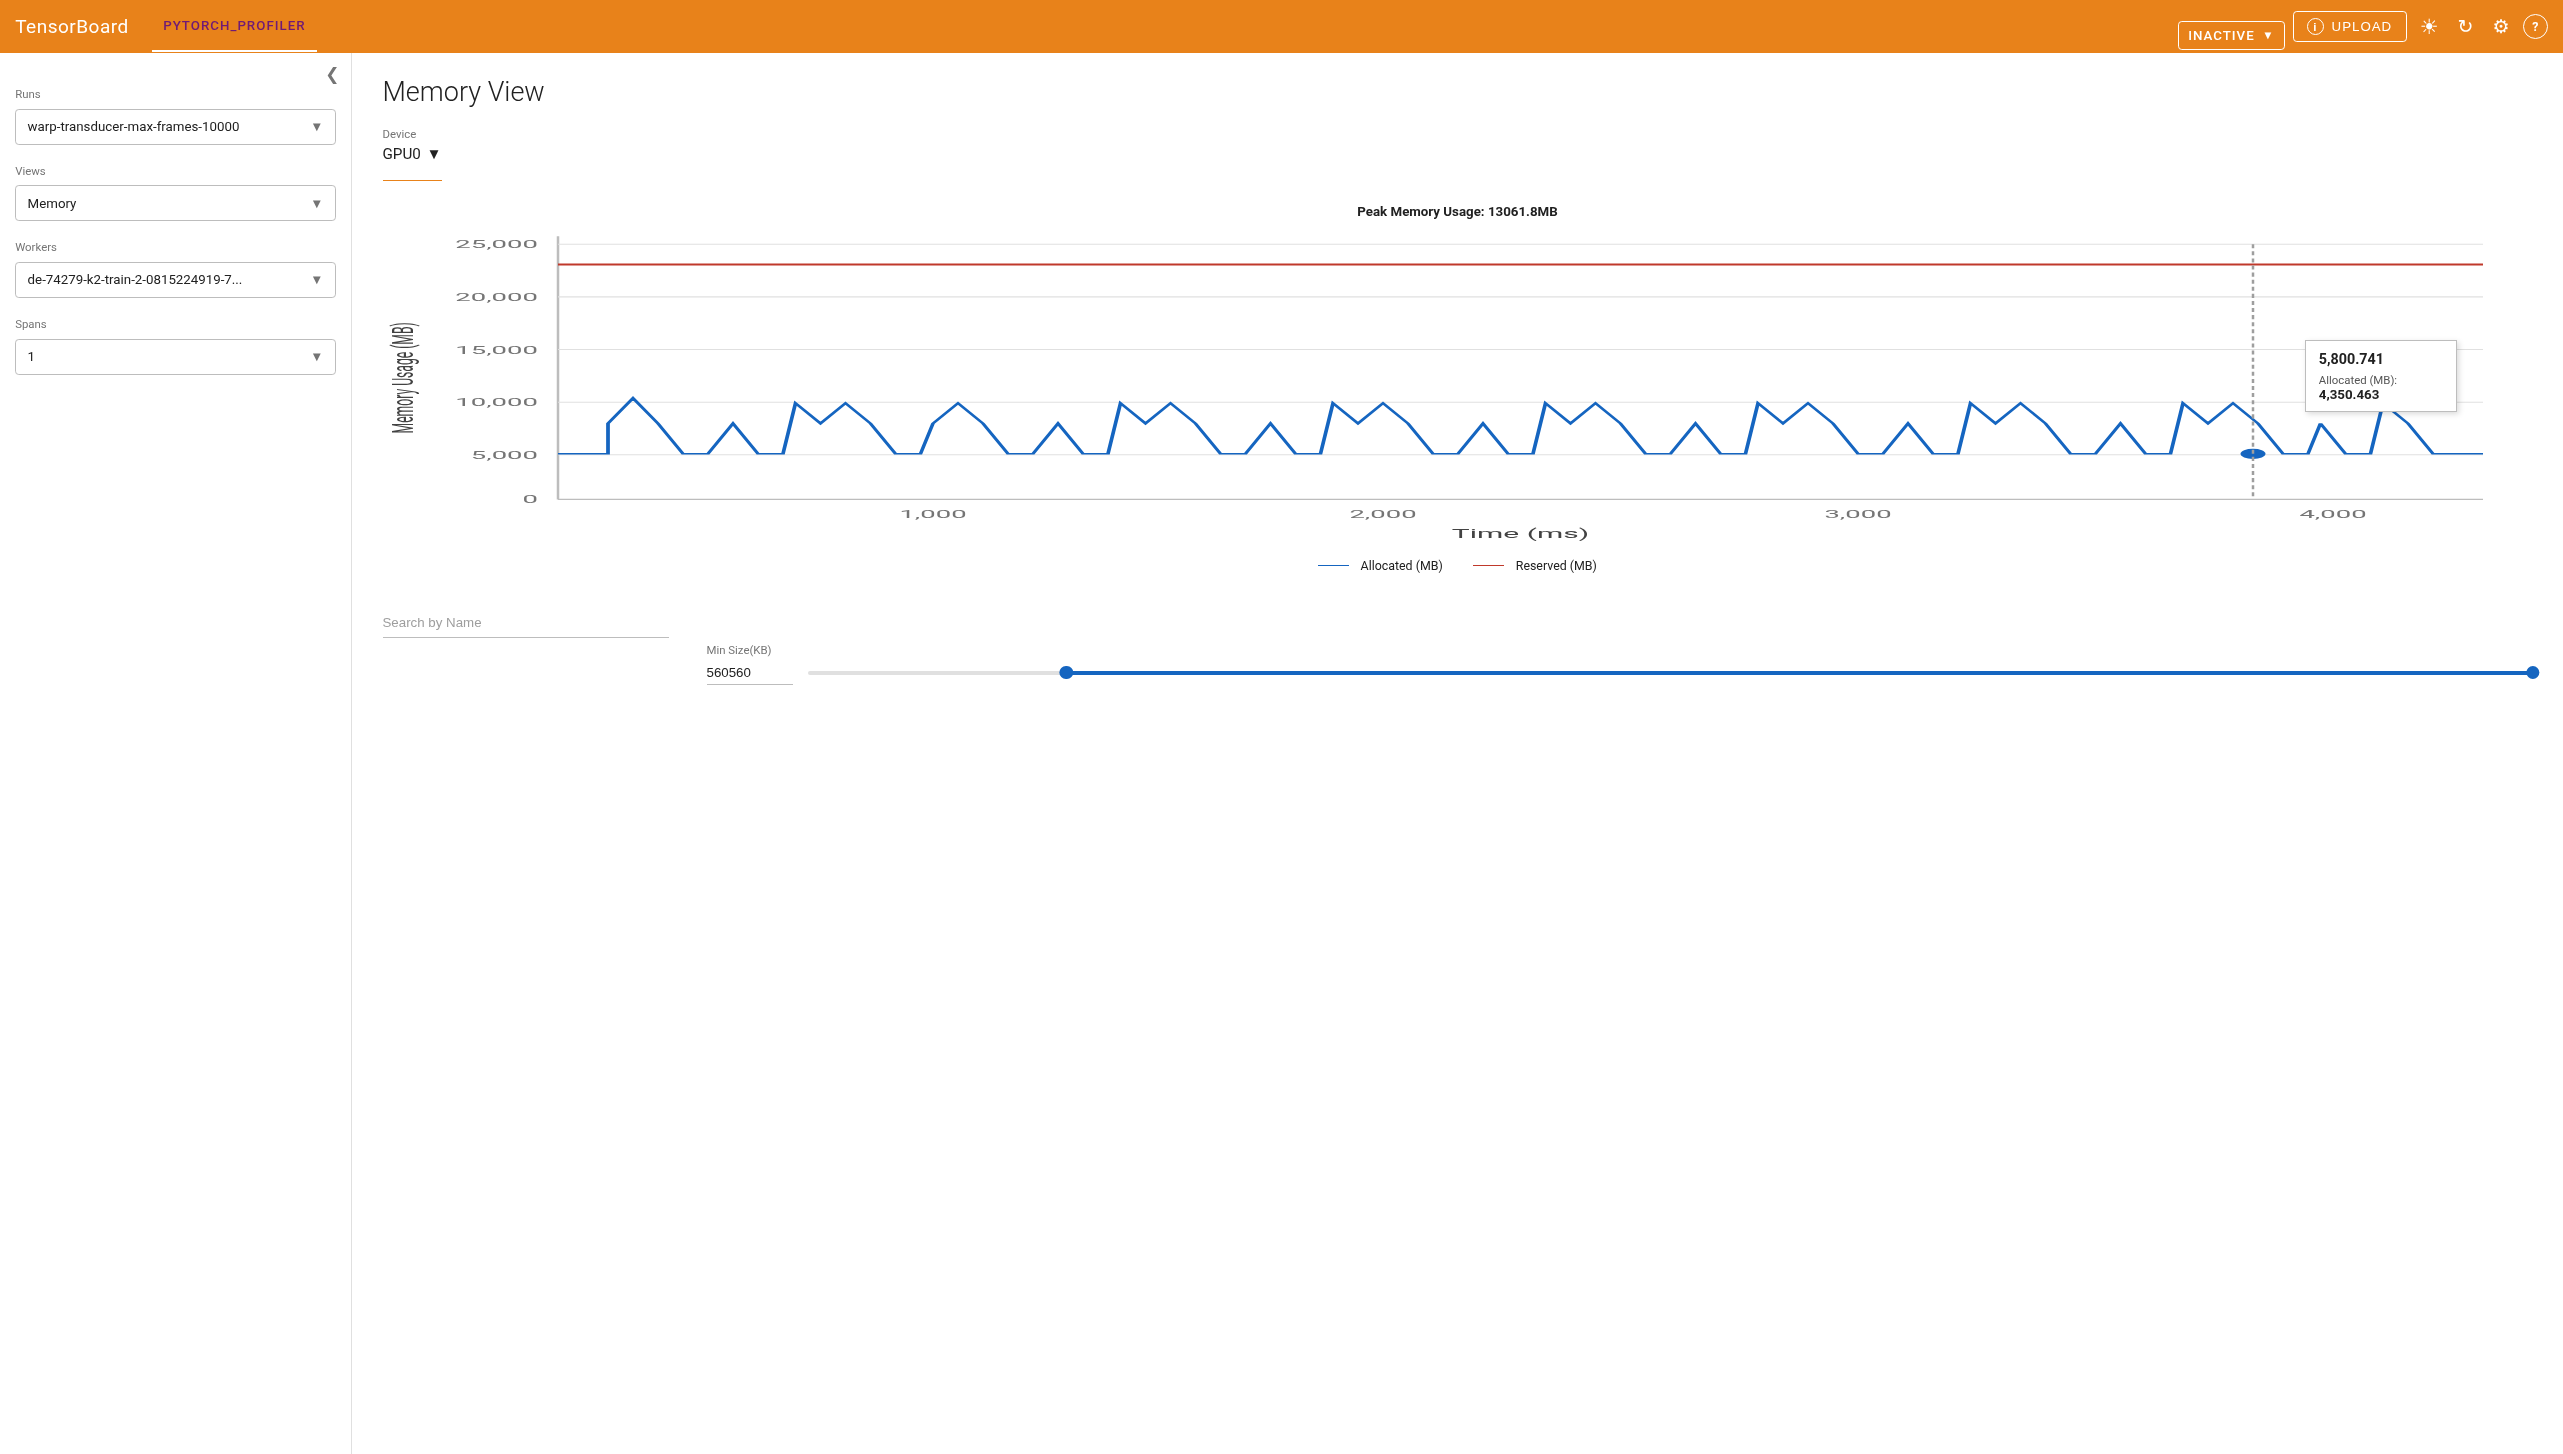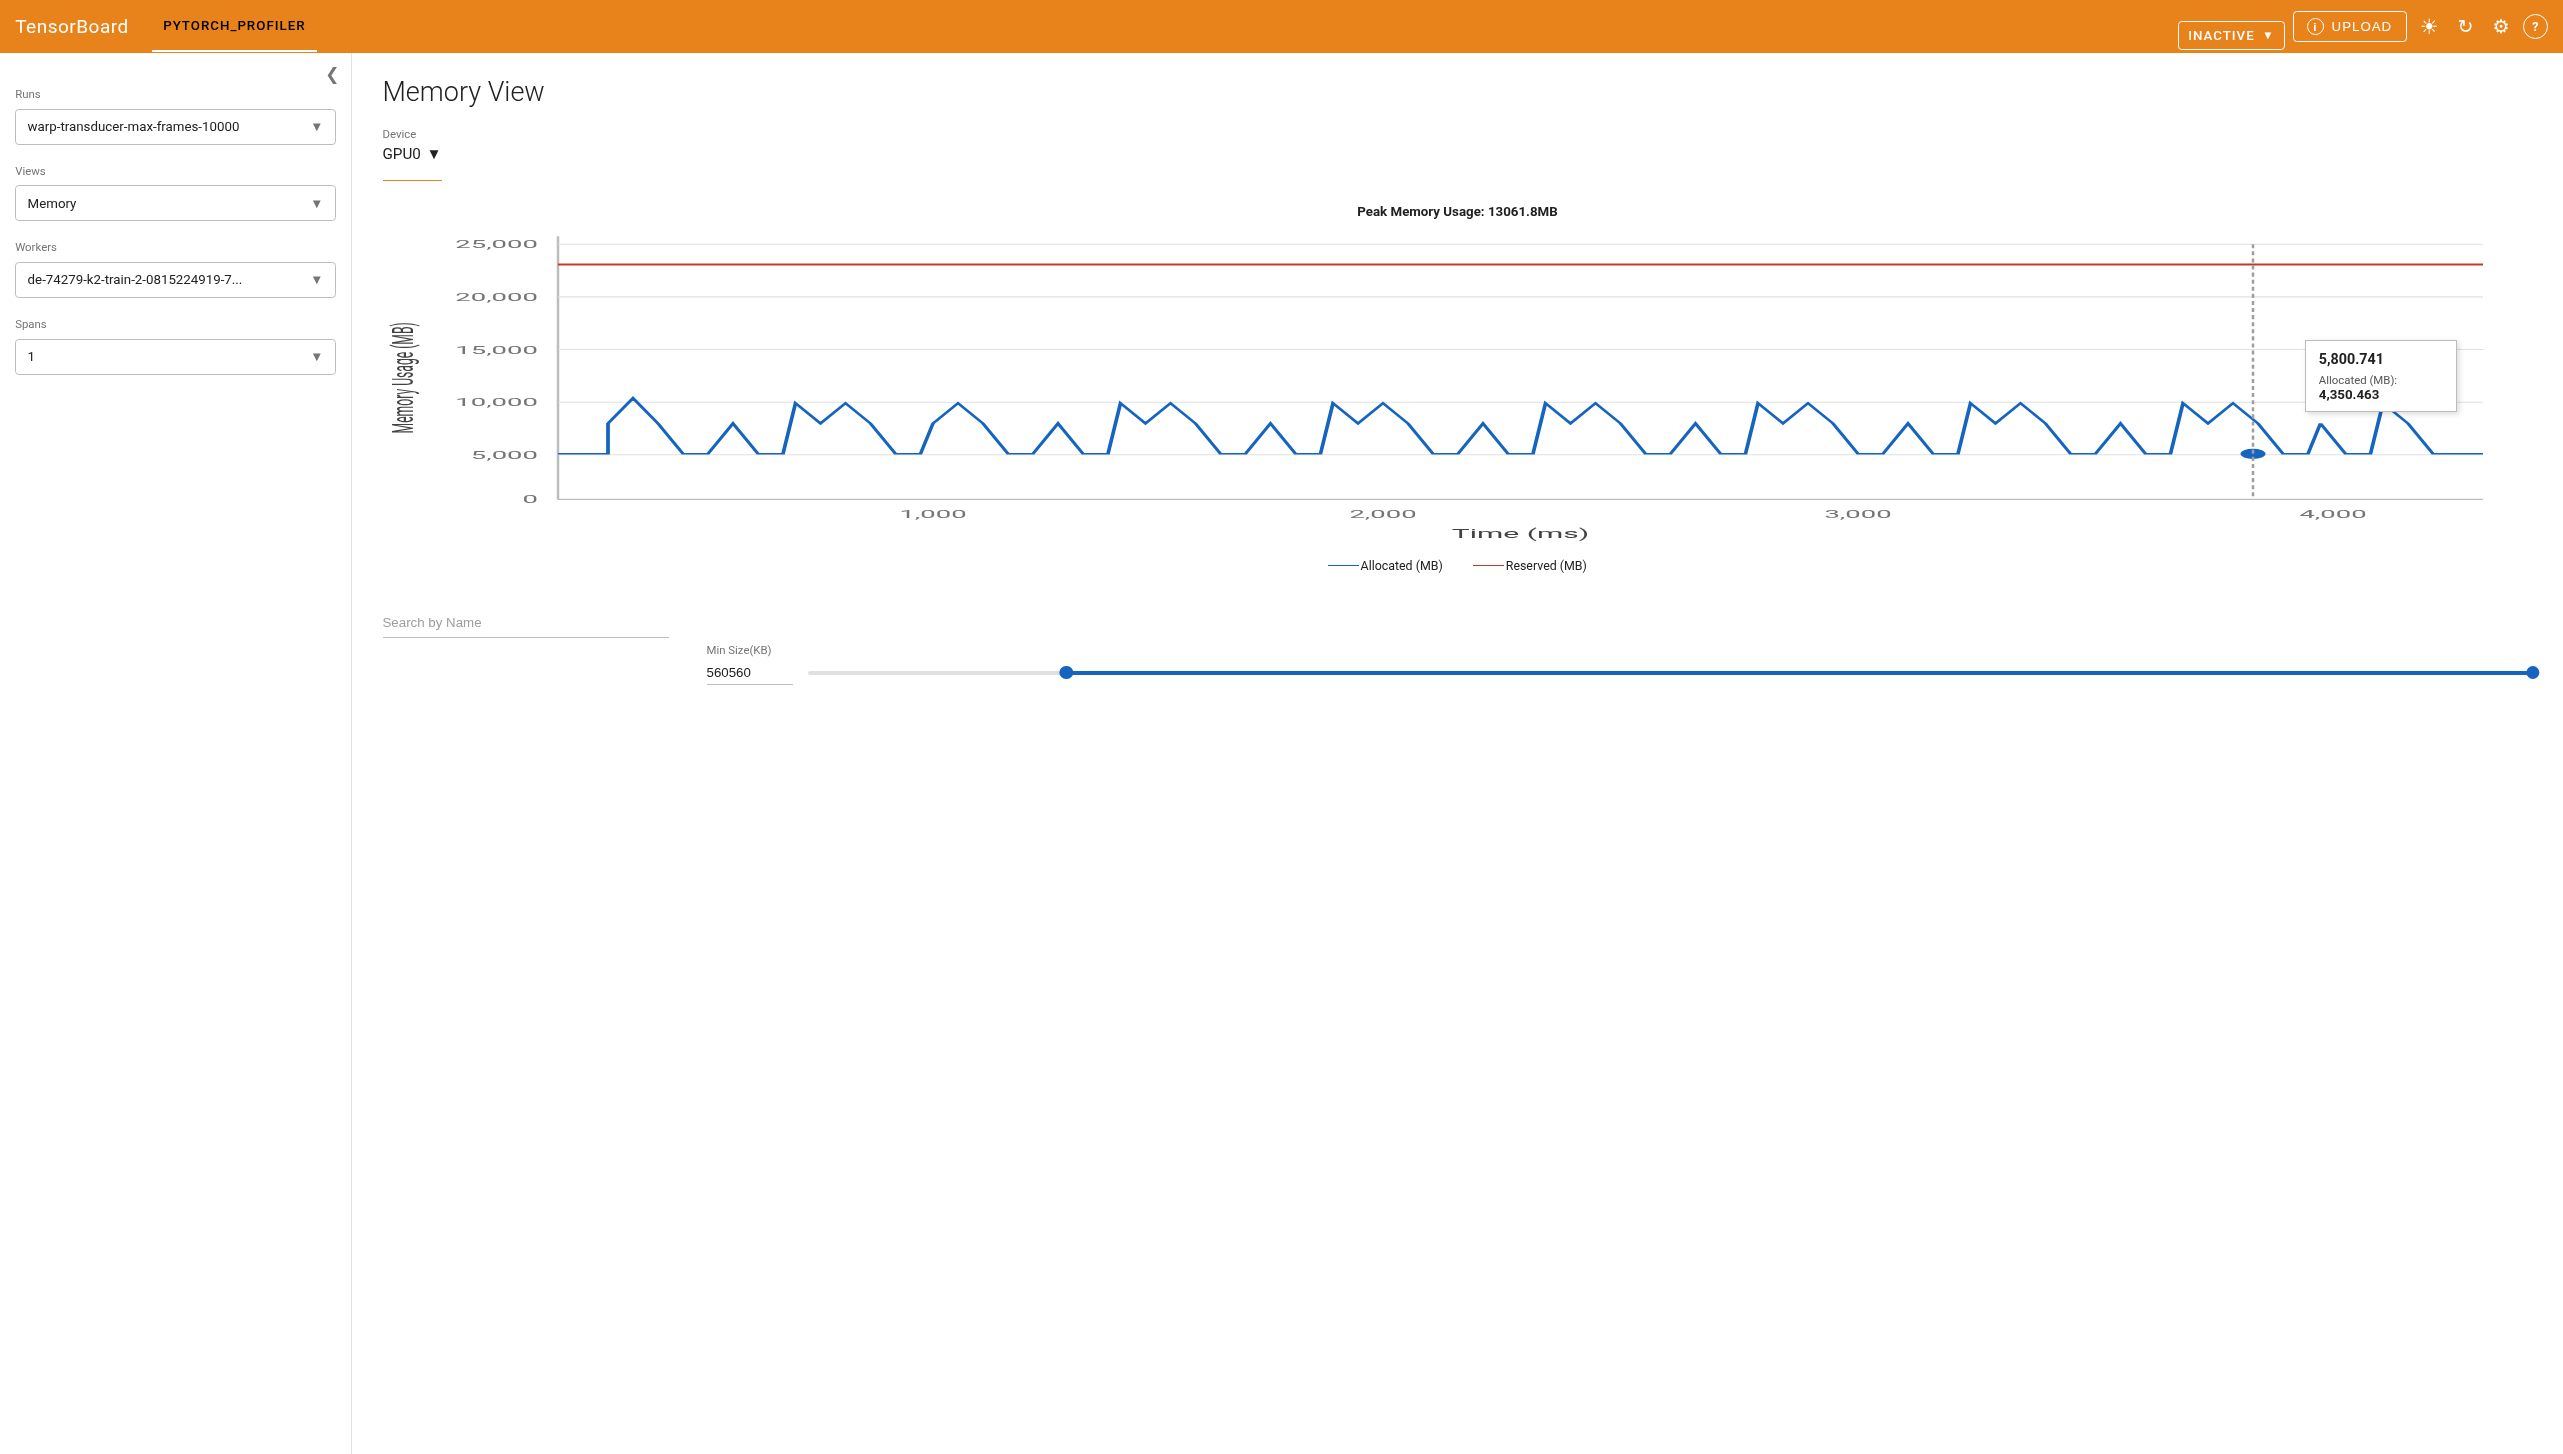--- a/index.html
+++ b/index.html
@@ -17,21 +17,21 @@
     }
     .topbar-brand {
       color: #fff;
       font-size: 19px;
       font-weight: 400;
       letter-spacing: 0.5px;
       margin-right: 23px;
       white-space: nowrap;
     }
     .topbar-tab {
-      color: #000000;
+      color: #701a75;
       font-size: 13.3px;
       font-weight: 500;
       letter-spacing: 1px;
       padding: 17px 11.4px;
       border-bottom: 2.9px solid #fff;
       cursor: pointer;
     }
     .topbar-spacer { flex: 1; }
     .topbar-right {
       display: flex;
@@ -179,21 +179,21 @@
       display: flex;
       justify-content: center;
       gap: 30.5px;
       margin-top: 7.6px;
       font-size: 12.4px;
       color: #212121;
     }
     .legend-item {
       display: flex;
       align-items: center;
-      gap: 2px;
+      gap: 12px;
     }
     .legend-line-blue {
       width: 30.5px;
       height: 1.9px;
       background: #1565c0;
     }
     .legend-line-red {
       width: 30.5px;
       height: 1.9px;
       background: #c0392b;

